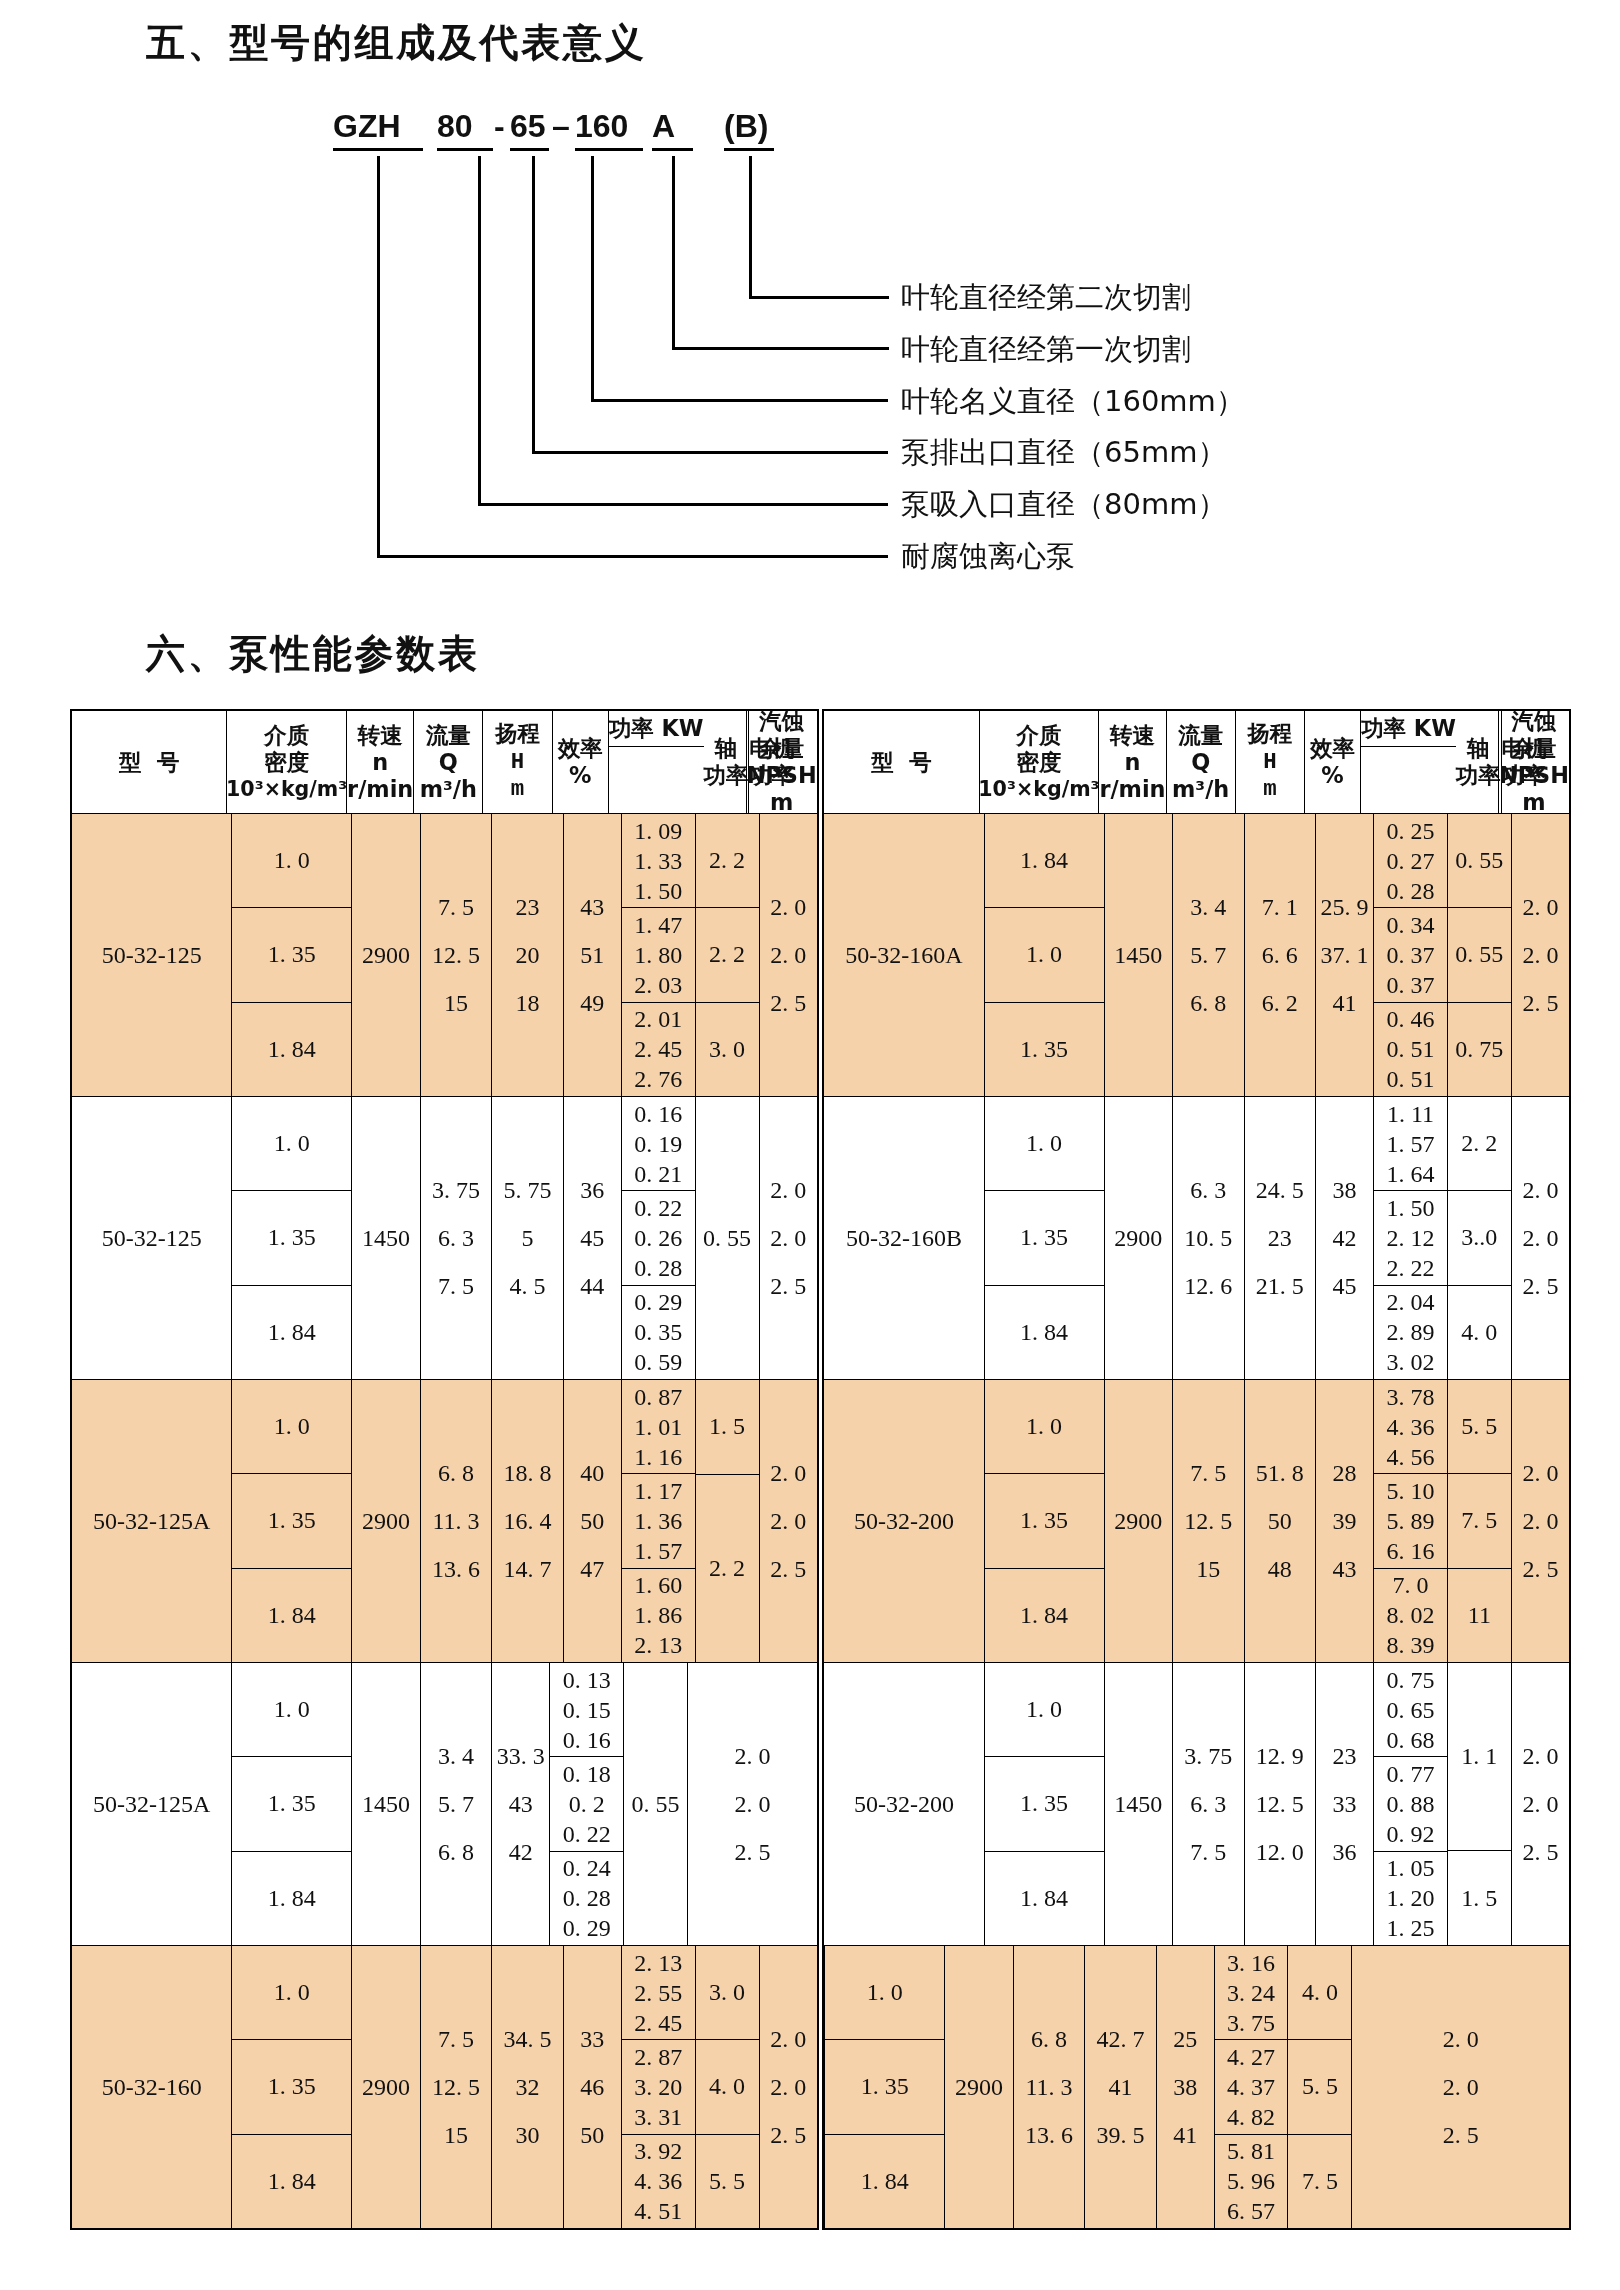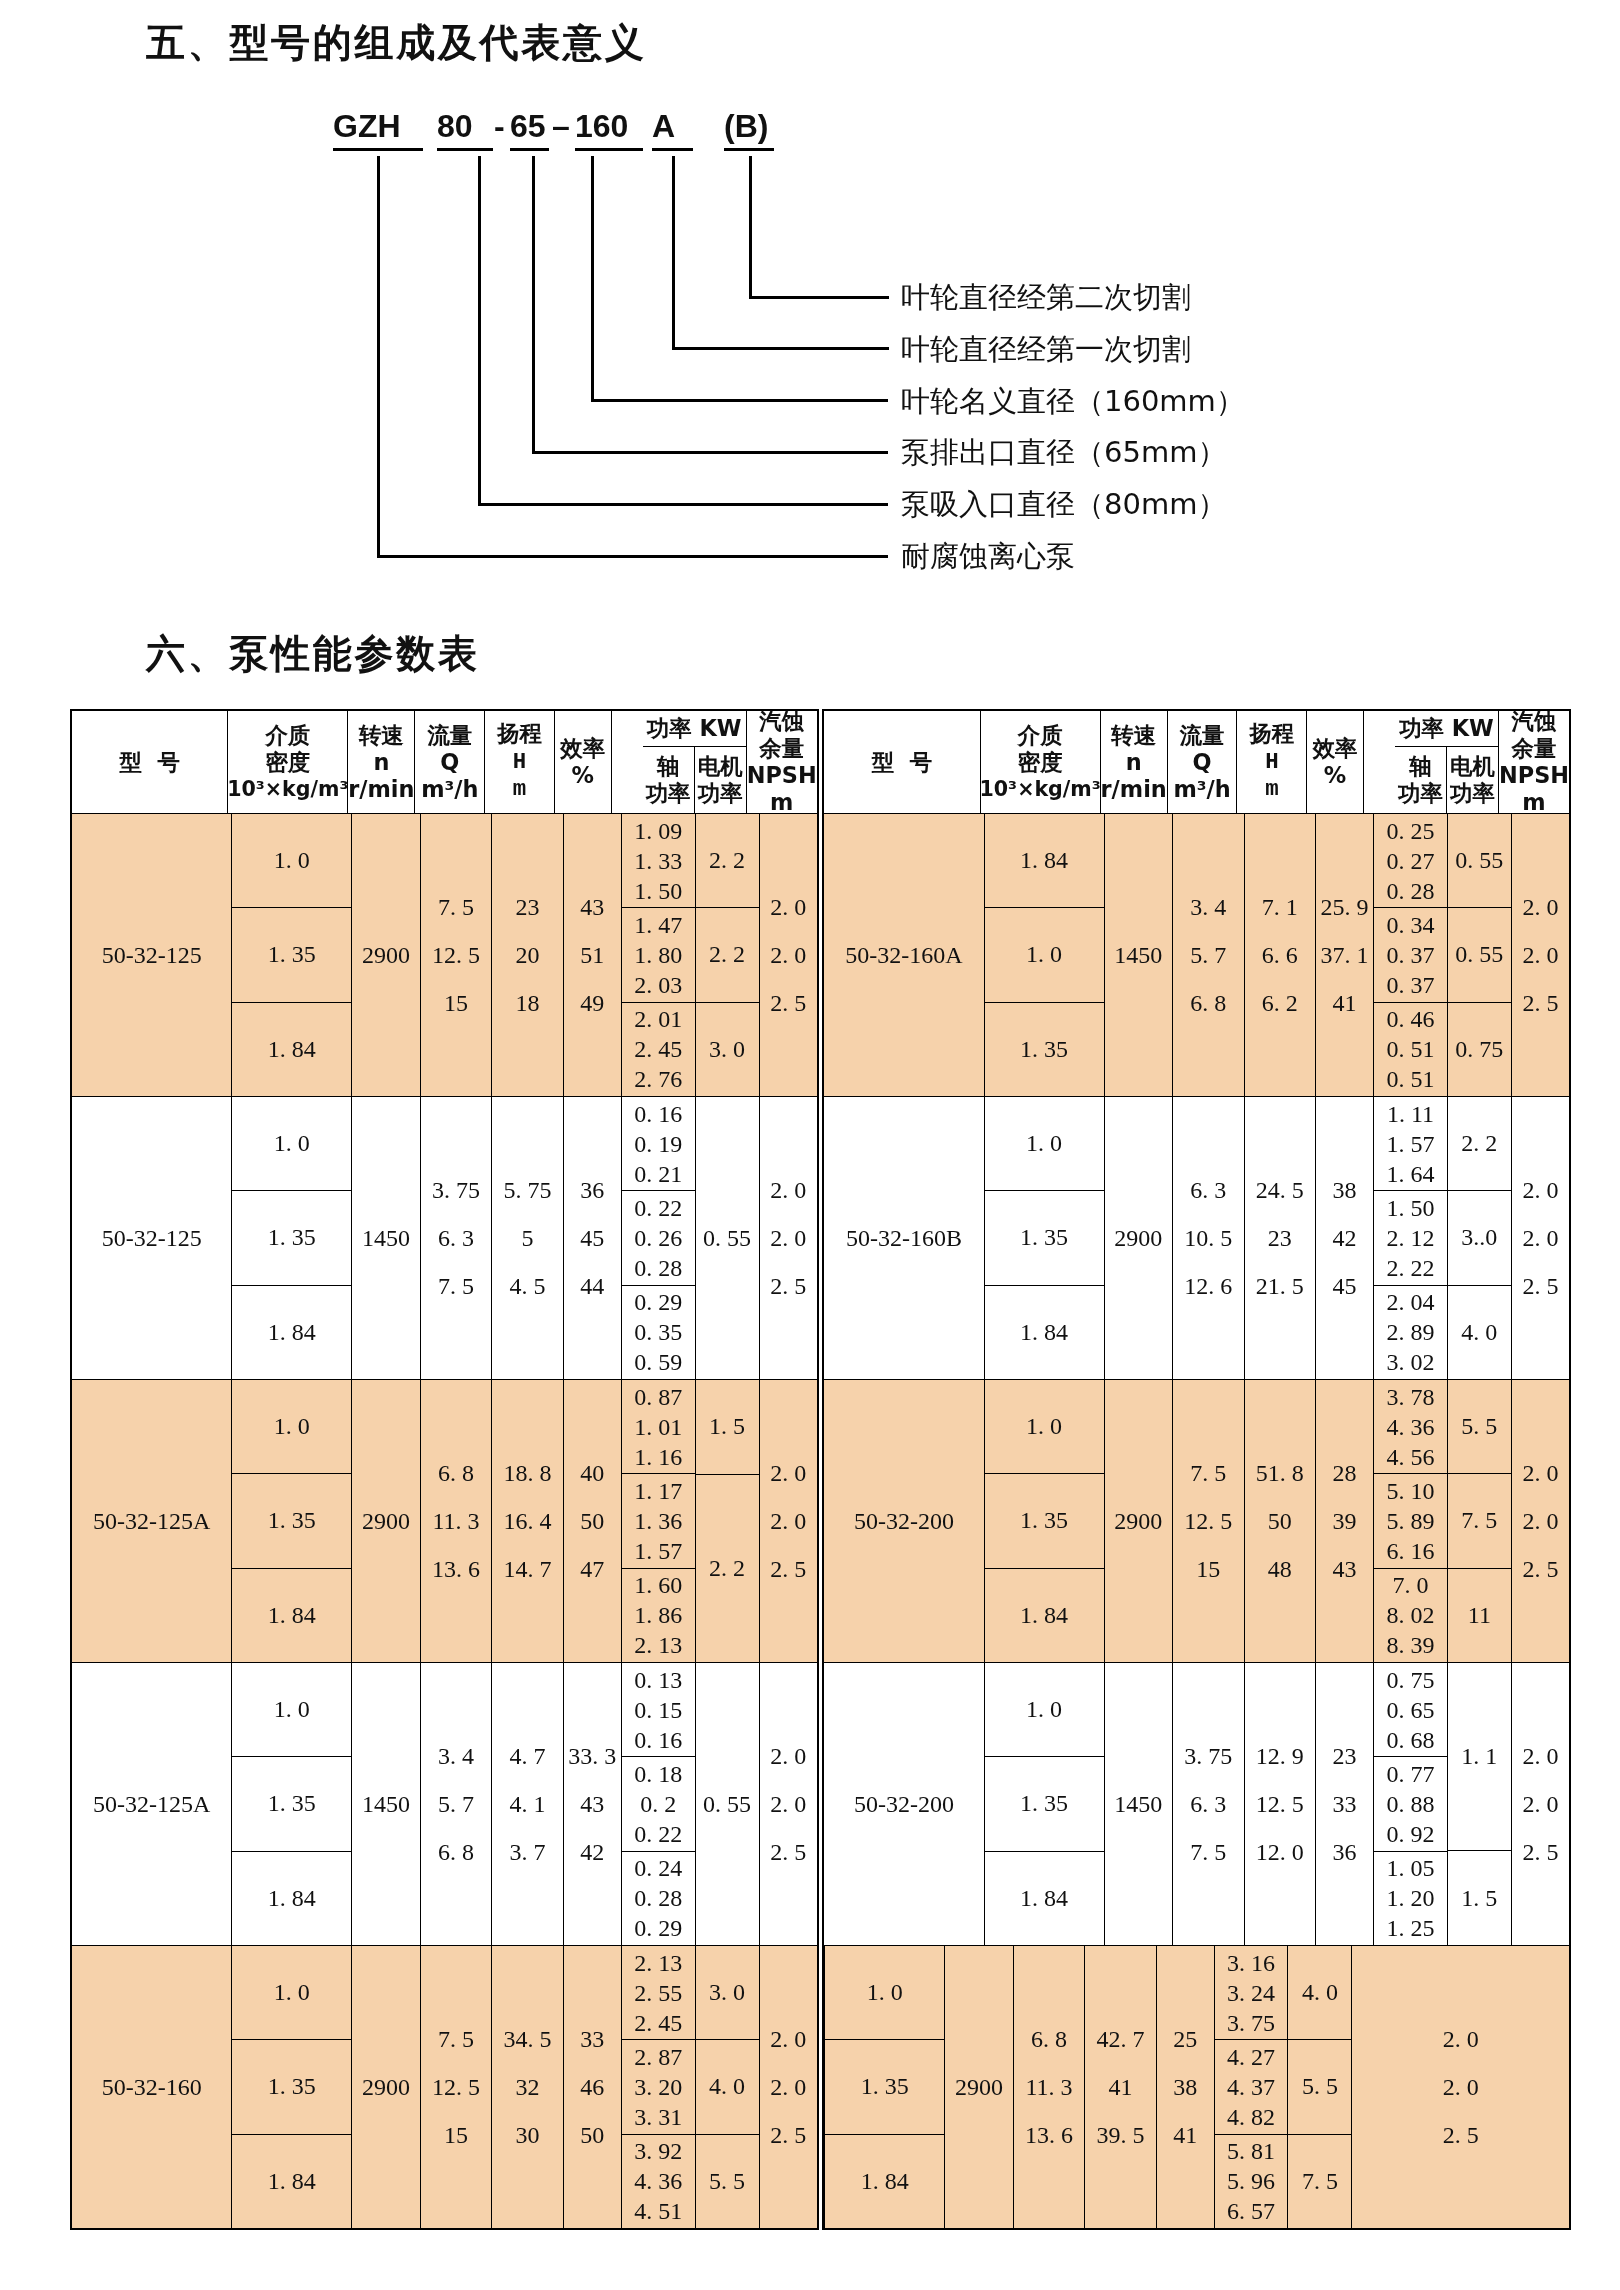--- a/index.html
+++ b/index.html
@@ -48,21 +48,21 @@
     white-space: pre;
   }
   .hcell .sm { font-size: 20.6px; }
   .col-b { border-left: 1.8px solid #000; }
 
   .w-model { width: 21.4%; } .w-den { width: 16.1%; } .w-spd { width: 9.2%; }
   .w-flow { width: 9.6%; }  .w-head { width: 9.6%; font-family: Liberation Mono, monospace; } .w-eff { width: 7.8%; }
   .w-shaft { width: 9.9%; } .w-motor { width: 8.6%; } .w-npsh { flex: 1 1 0; }
   .w-pwr { width: 18.5%; }
 
-  .pwr { display: flex; flex-direction: column; padding-left: 31px; }
+  .pwr { display: flex; flex-direction: row; }
   .pwr-top {
     height: 36px; line-height: 34px; text-align: center;
     font-weight: bold; font-size: 22.4px; border-bottom: 1.8px solid #000; white-space: pre;
   }
   .pwr-sub { flex: 1; display: flex; }
   .pwr-sub .hcell { flex: 1 1 0; }
 
   .block { display: flex; height: 283px; border-top: 1.8px solid #000; }
   .block.shaded { background: var(--shade, #F6D2AB); }
 
@@ -202,21 +202,20 @@
       </div>
       <div class="block">
         <div class="c w-model"><div>50-32-125A</div></div>
         <div class="subcol w-den col-b">
           <div class="sub">1. 0</div>
           <div class="sub">1. 35</div>
           <div class="sub">1. 84</div>
         </div>
         <div class="c w-spd col-b"><div>1450</div></div>
         <div class="c stack3 w-flow col-b"><div>3. 4</div><div>5. 7</div><div>6. 8</div></div>
-        <div class="c stack3 w-head col-b"><div>4. 7</div><div>4. 1</div><div>3. 7</div></div>
         <div class="c stack3 w-eff col-b"><div>33. 3</div><div>43</div><div>42</div></div>
         <div class="subcol w-shaft col-b">
           <div class="sub"><div class="ln">0. 13</div><div class="ln">0. 15</div><div class="ln">0. 16</div></div>
           <div class="sub"><div class="ln">0. 18</div><div class="ln">0. 2</div><div class="ln">0. 22</div></div>
           <div class="sub"><div class="ln">0. 24</div><div class="ln">0. 28</div><div class="ln">0. 29</div></div>
         </div>
         <div class="subcol w-motor col-b">
           <div class="sub" style="flex-grow: 3;">0. 55</div>
         </div>
         <div class="c stack3 w-npsh col-b"><div>2. 0</div><div>2. 0</div><div>2. 5</div></div>

